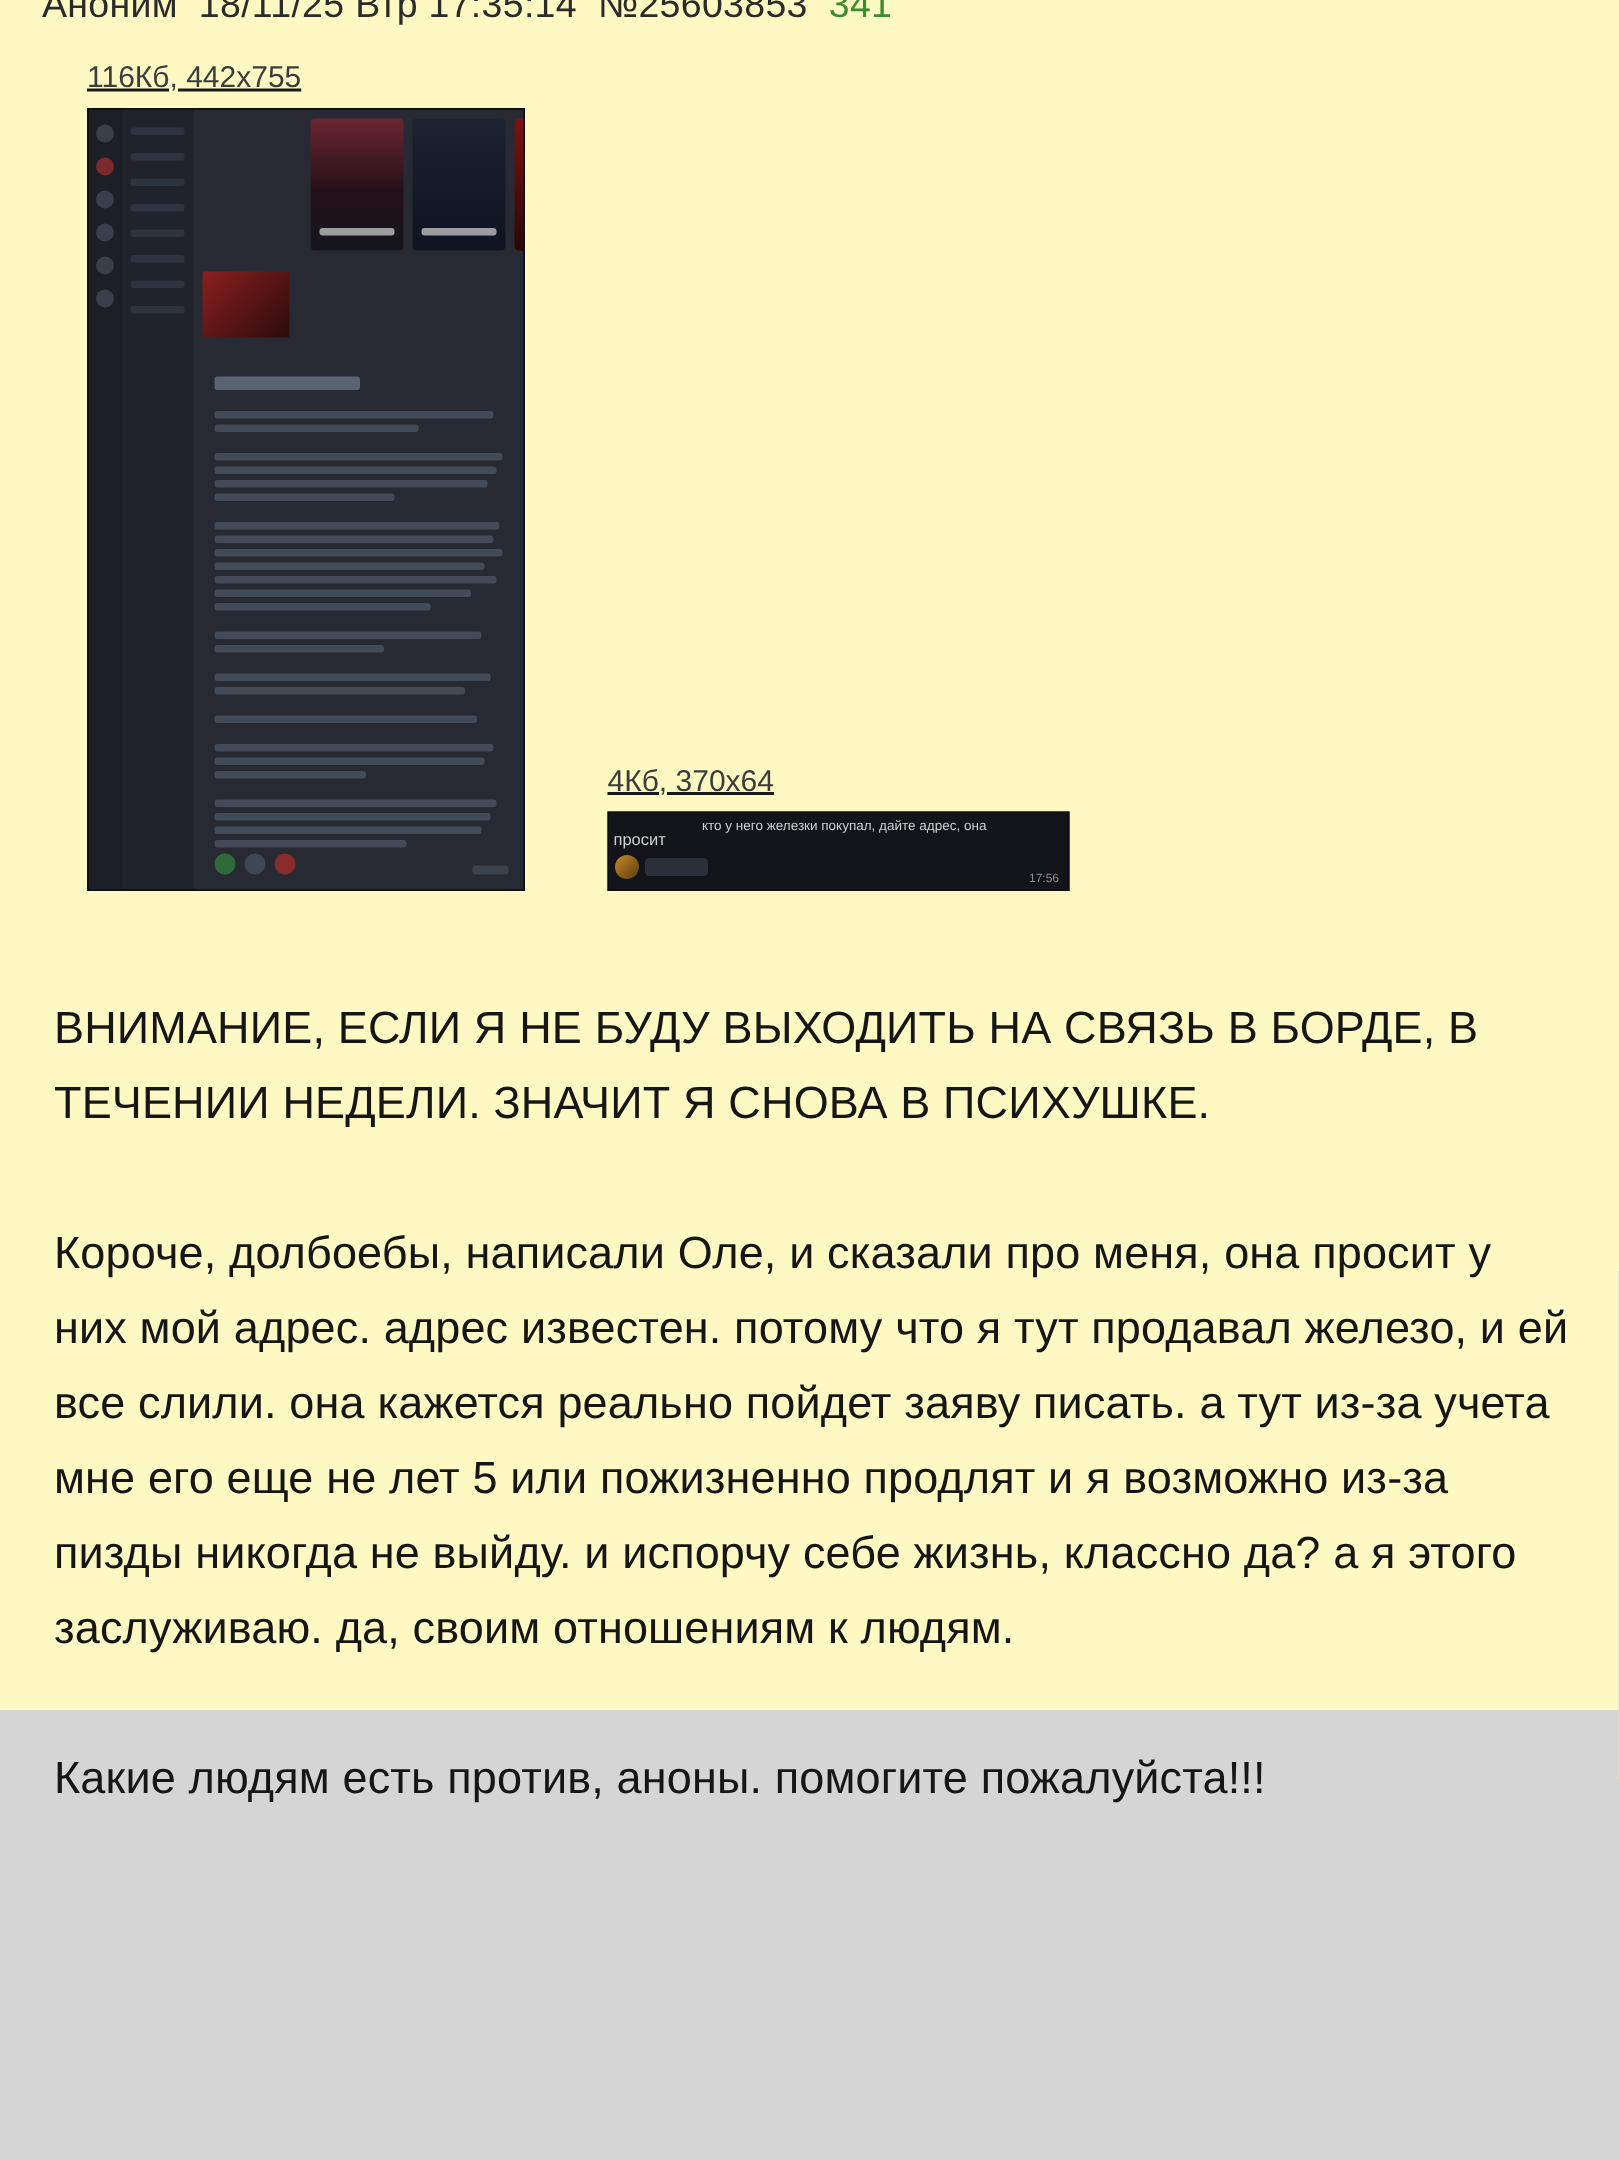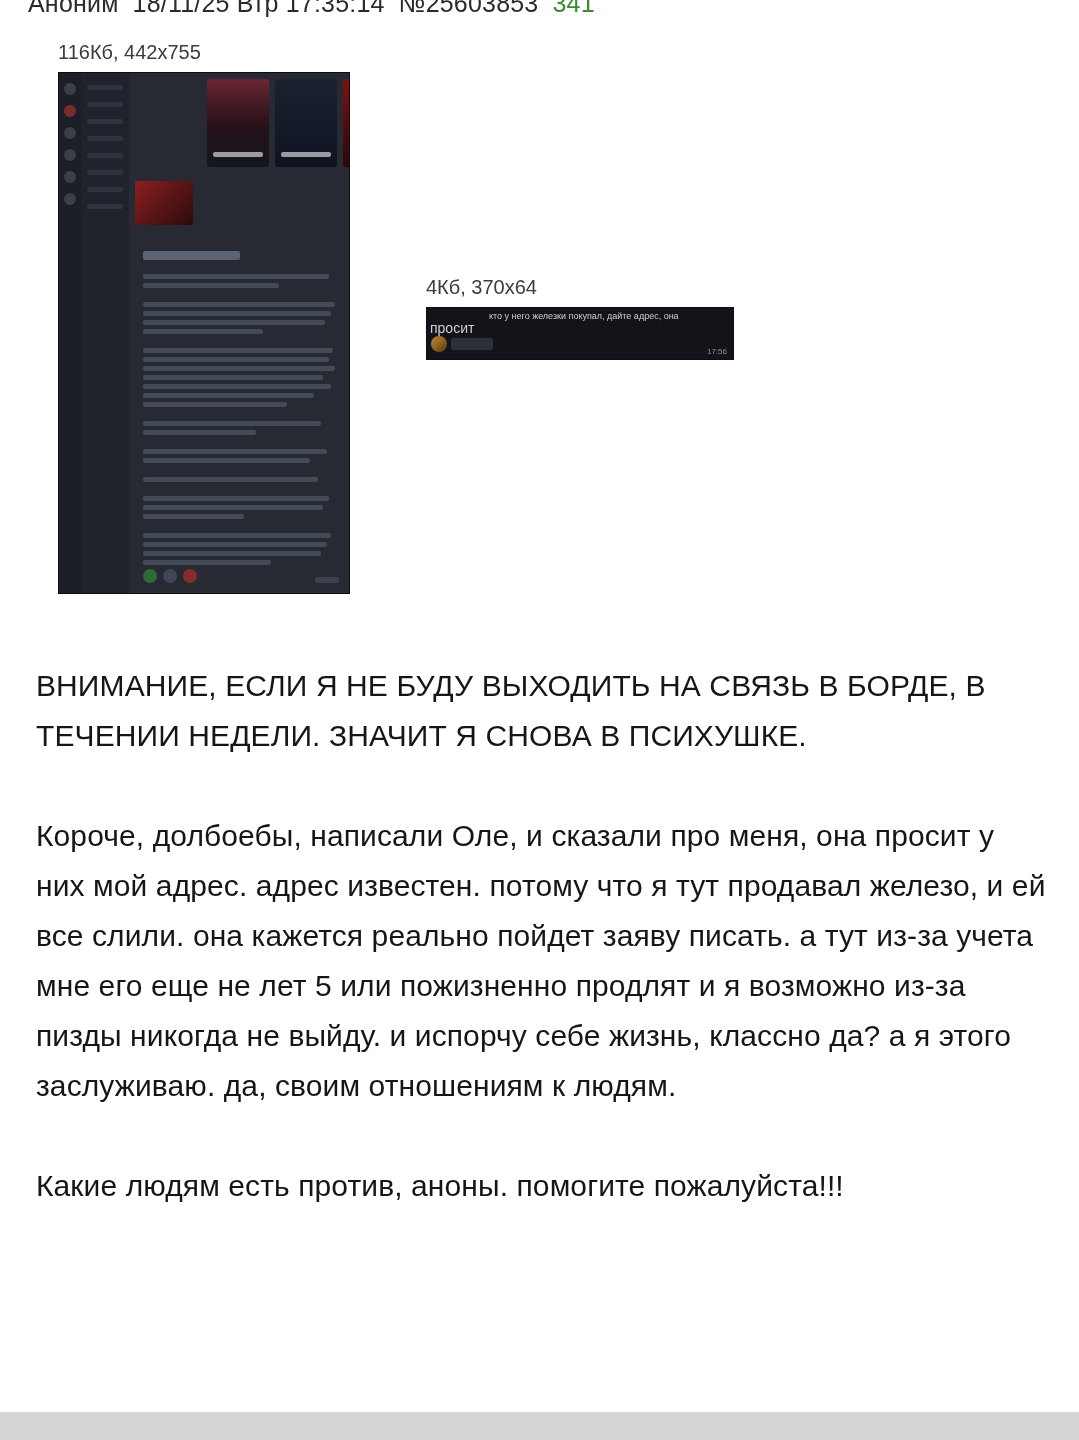--- a/index.html
+++ b/index.html
@@ -12,22 +12,22 @@
     width: 1079px;
     height: 1440px;
     overflow: hidden;
     font-family: "Liberation Sans", sans-serif;
     color: #1a1a1a;
   }
 
   .page {
     position: relative;
     width: 1079px;
-    height: 1412px;
-    background: #ffffff;
+    height: 1140px;
+    background: #fef9c3;
   }
 
   
   .post-header {
     position: absolute;
     top: -14px;
     left: 28px;
     right: 0;
     height: 34px;
     display: flex;
@@ -45,34 +45,35 @@
     color: #3a8d2f;
     font-weight: 400;
   }
 
   
   .attachments {
     position: absolute;
     top: 40px;
     left: 58px;
     display: flex;
-    align-items: center;
+    align-items: flex-end;
     gap: 0;
+    text-decoration: underline;
   }
   .attach {
     margin-right: 0;
   }
   .attach-meta {
     font-size: 20px;
     color: #3c3c3c;
     margin-bottom: 8px;
     line-height: 1.2;
   }
   .attach-1 { width: 292px; }
-  .attach-2 { margin-left: 76px; width: 308px; }
+  .attach-2 { margin-left: 55px; width: 308px; }
 
   .thumb1 {
     width: 292px;
     height: 522px;
     background: #12141a;
     border: 1px solid #0c0e12;
     position: relative;
     overflow: hidden;
   }
   
@@ -143,21 +144,21 @@
     position: relative;
     overflow: hidden;
   }
   .t2-line1 {
     position: absolute; left: 62px; top: 3px;
     font-size: 9px; color: #cfcfcf; white-space: nowrap;
     font-family: "Liberation Sans", sans-serif;
   }
   .t2-line2 {
     position: absolute; left: 3px; top: 12px;
-    font-size: 14px; color: #cfcfcf;
+    font-size: 11px; color: #cfcfcf;
   }
   .t2-avatar {
     position: absolute; left: 4px; top: 28px; width: 16px; height: 16px;
     border-radius: 50%; background: linear-gradient(135deg,#c58a2a,#5a3a10);
   }
   .t2-bubble {
     position: absolute; left: 24px; top: 30px; width: 42px; height: 12px;
     background: #2a2f3a; border-radius: 3px;
   }
   .t2-time {

